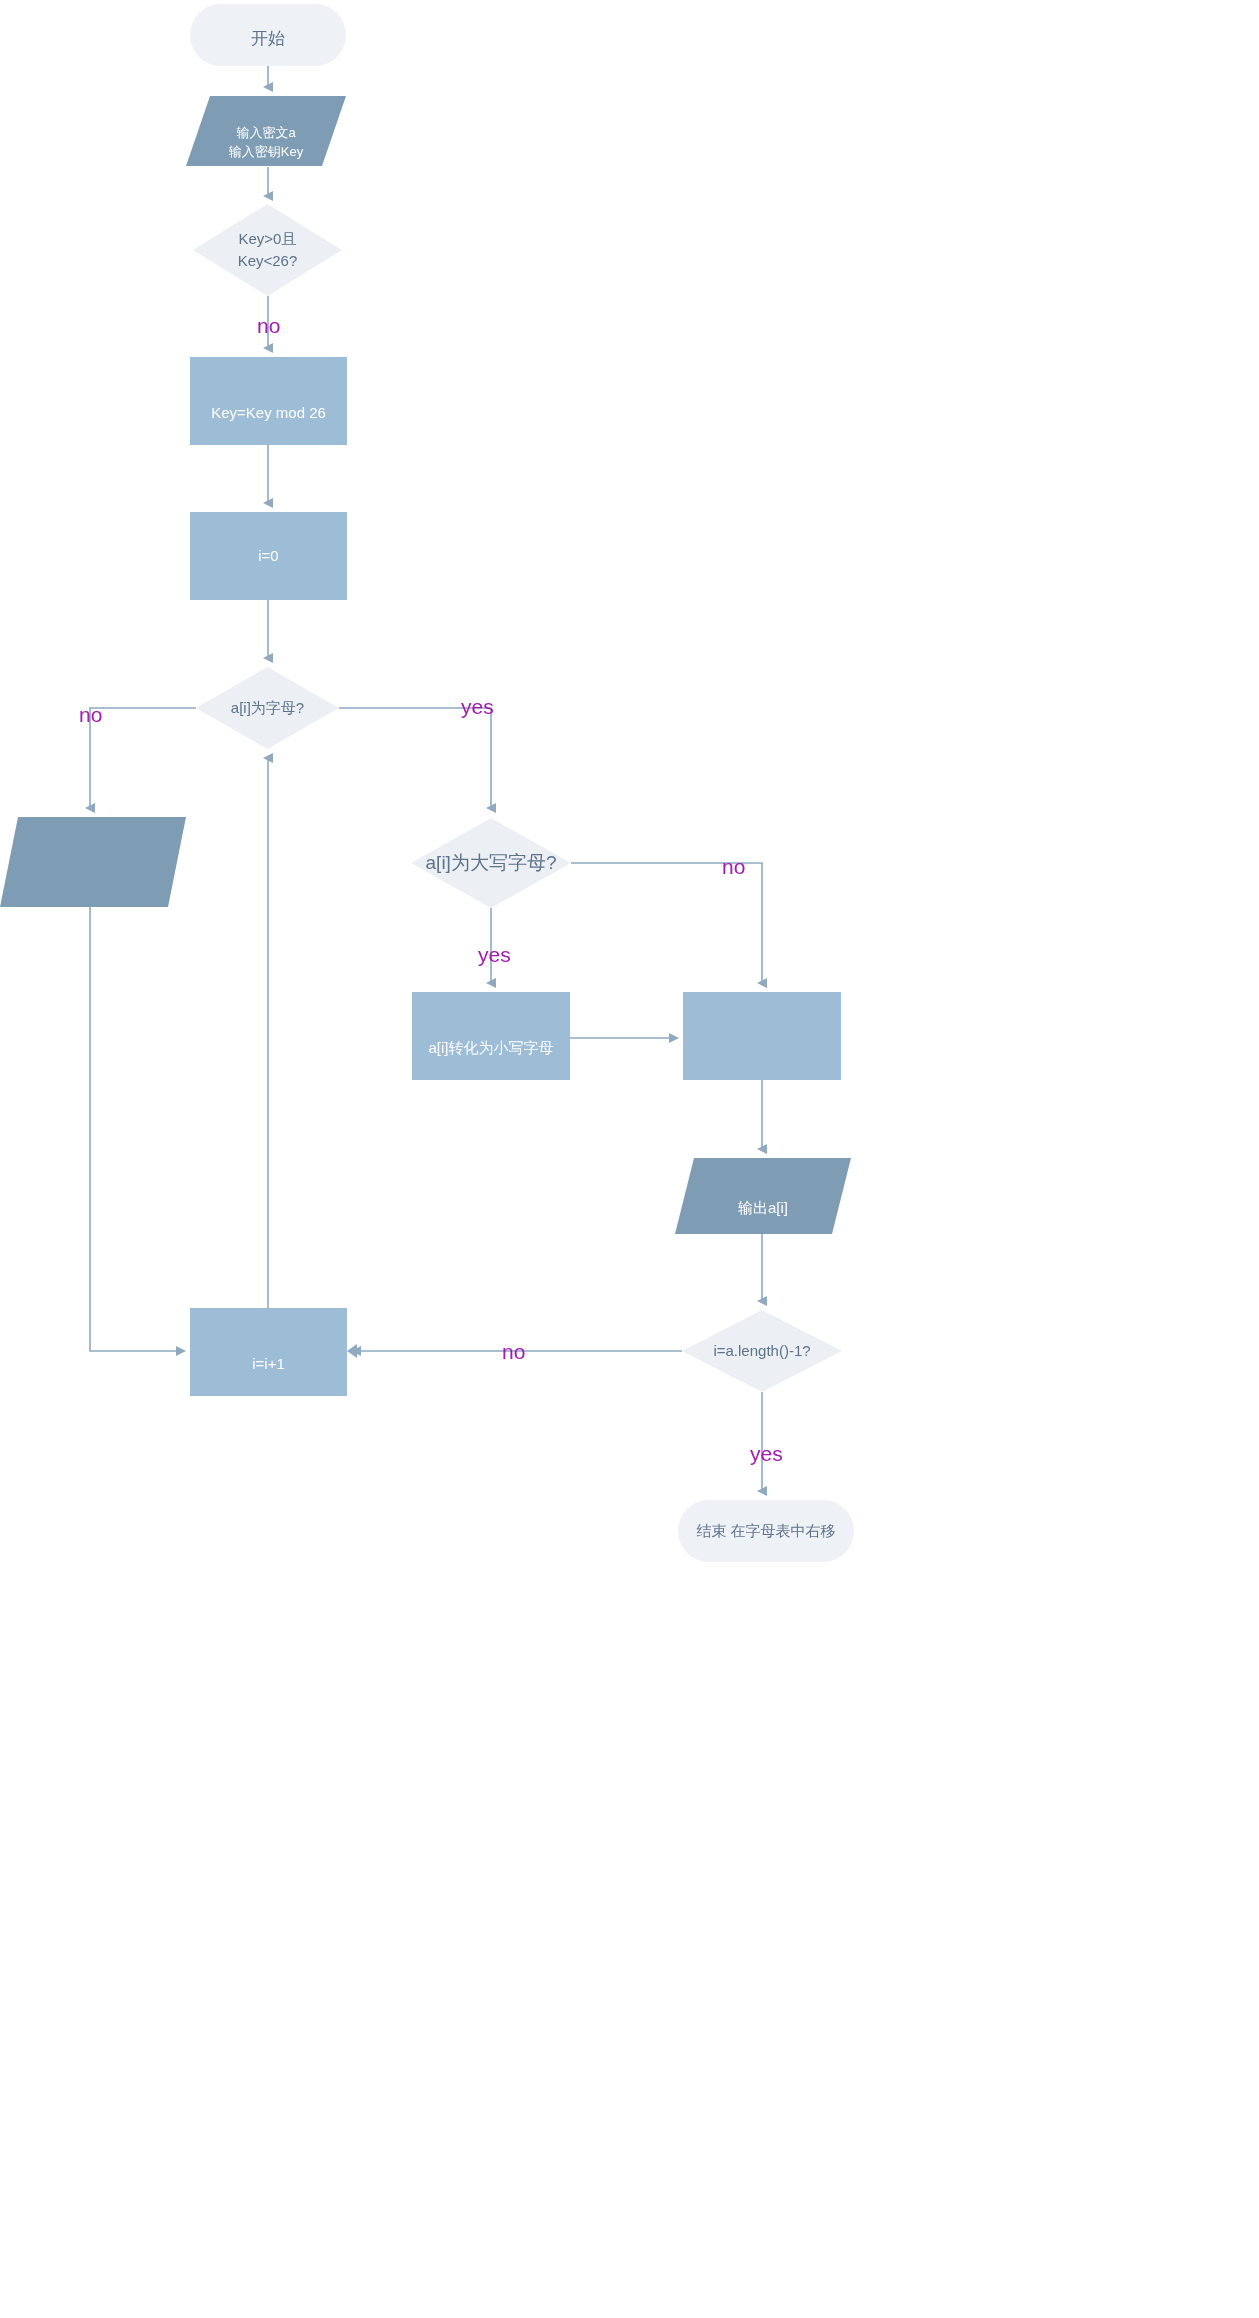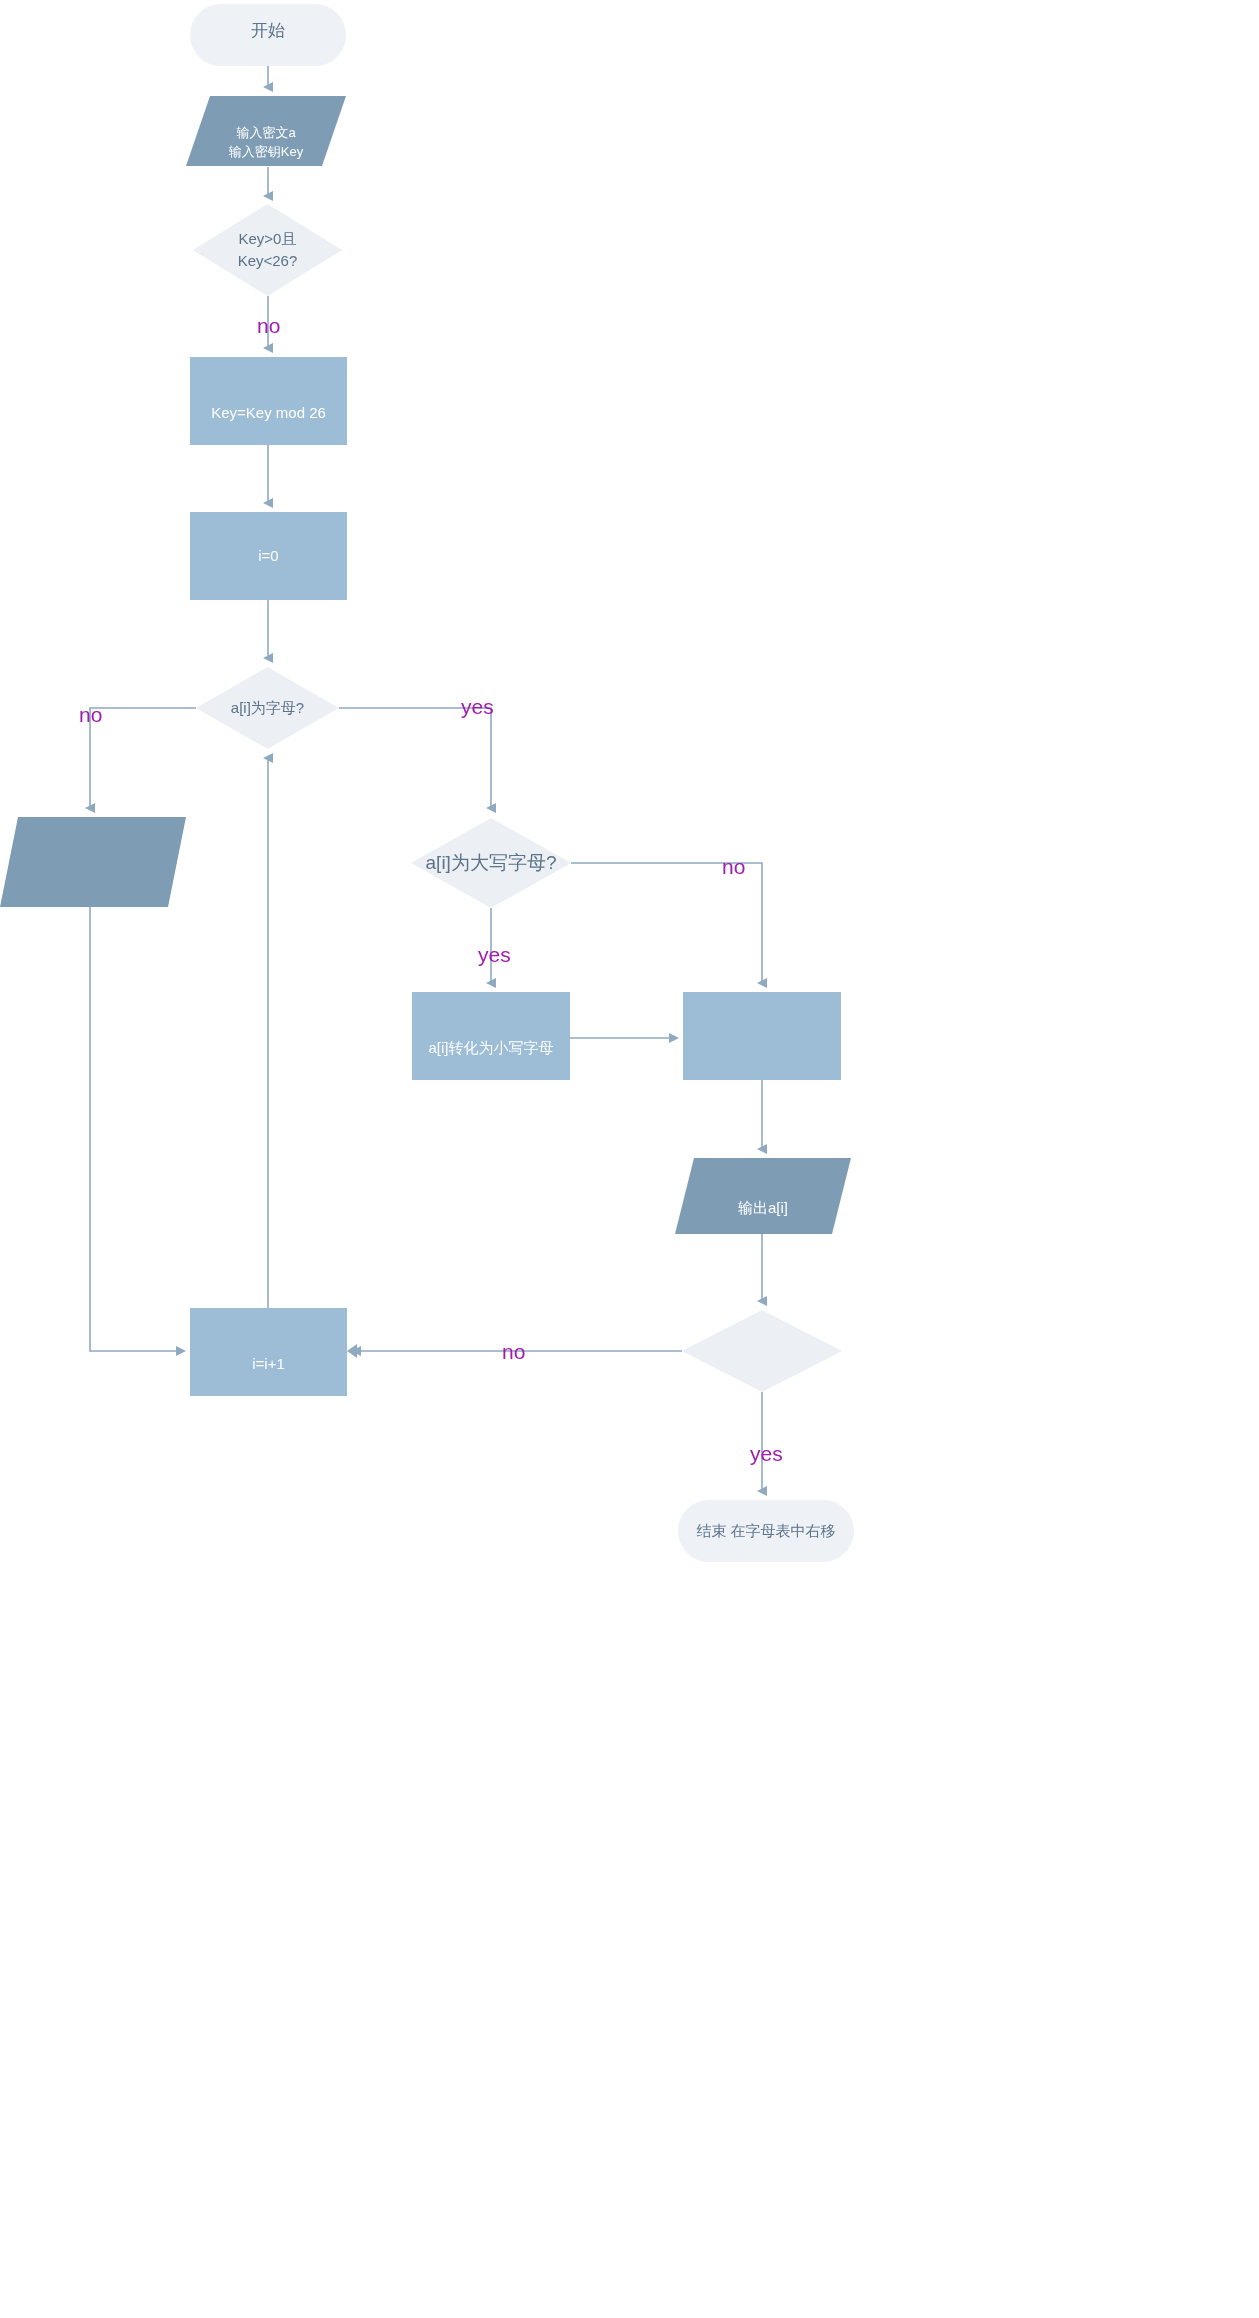--- a/index.html
+++ b/index.html
@@ -123,21 +123,21 @@
 
     <polygon points="694,1158 851,1158 832,1234 675,1234" fill="#7e9db5"></polygon>
 
     <polygon points="762,1310 842,1351 762,1392 682,1351" fill="#eceff3"></polygon>
 
     <rect x="190" y="1308" width="157" height="88" fill="#9dbdd6"></rect>
 
     <rect x="678" y="1500" width="176" height="62" rx="31" ry="31" fill="#eef1f5"></rect>
   </svg>
 
-  <div class="node-label label-dark" style="left:190px; top:0; width:156px; height:62px; font-size:17px;">开始</div>
+  <div class="node-label label-dark" style="left:190px; top:8px; width:156px; height:62px; font-size:17px;">开始</div>
 
   <div class="node-label label-white" style="left:186px; top:96px; width:160px; height:70px; font-size:13px;">输入密文a
 输入密钥Key</div>
 
   <div class="node-label label-dark" style="left:193px; top:204px; width:149px; height:92px; font-size:15px;">Key&gt;0且
 Key&lt;26?</div>
 
   <div class="node-label label-white" style="left:190px; top:357px; width:157px; height:88px; font-size:15px;">Key=Key mod 26</div>
 
   <div class="node-label label-white" style="left:190px; top:512px; width:157px; height:64px; font-size:15px;text-align:right;">i=0</div>
@@ -145,20 +145,21 @@
   <div class="node-label label-dark" style="left:196px; top:667px; width:143px; height:82px; font-size:15px;">a[i]为字母?</div>
 
 
   <div class="node-label label-dark" style="left:406px; top:818px; width:170px; height:90px; font-size:19px;">a[i]为大写字母?</div>
 
   <div class="node-label label-white" style="left:412px; top:992px; width:158px; height:88px; font-size:15px;">a[i]转化为小写字母</div>
 
 
   <div class="node-label label-white" style="left:675px; top:1158px; width:176px; height:76px; font-size:15px;">输出a[i]</div>
 
+  <div class="node-label label-dark" style="left:682px; top:1310px; width:160px; height:82px; font-size:15px;">i=a.length()-1?</div>
 
   <div class="node-label label-white" style="left:190px; top:1308px; width:157px; height:88px; font-size:15px;">i=i+1</div>
 
   <div class="node-label label-dark" style="left:678px; top:1500px; width:176px; height:62px; font-size:15px;">结束 在字母表中右移</div>
 
   <div class="edge-label" style="left:257px; top:315px;">no</div>
 
   <div class="edge-label" style="left:79px; top:704px;">no</div>
 
   <div class="edge-label" style="left:461px; top:696px;">yes</div>

